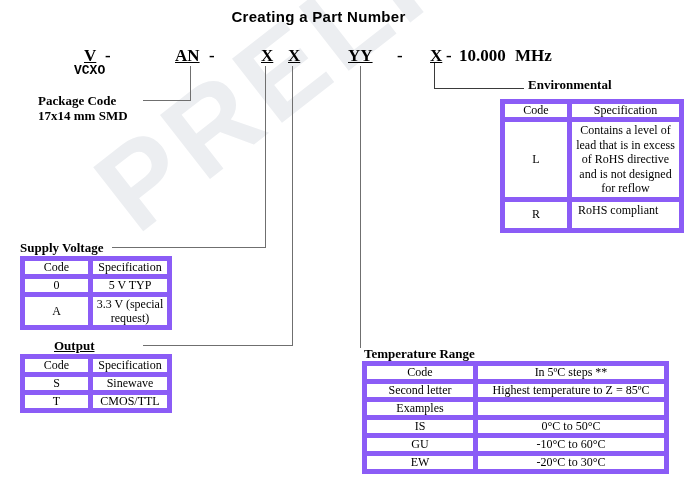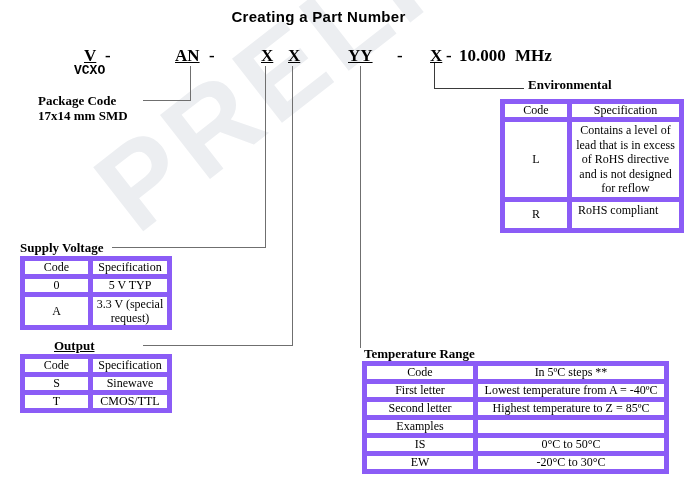--- a/index.html
+++ b/index.html
@@ -201,35 +201,35 @@
   </tbody>
     </table>
 
   <table class="spec" style="left:362px; top:361px; width:307px;">
     <tbody>
         <tr>
       <td style="width:100px;">Code</td>
       <td>In 5ºC steps **</td>
     </tr>
     <tr>
-      <td>First letter</td>
-      <td>Lowest temperature from A = -40ºC</td>
-    </tr>
-    <tr>
       <td>Second letter</td>
       <td>Highest temperature to Z = 85ºC</td>
     </tr>
     <tr>
       <td>Examples</td>
       <td></td>
     </tr>
     <tr>
       <td>IS</td>
       <td>0°C to 50°C</td>
     </tr>
     <tr>
+      <td>GU</td>
+      <td>-10°C to 60°C</td>
+    </tr>
+    <tr>
       <td>EW</td>
       <td>-20°C to 30°C</td>
     </tr>
   </tbody>
     </table>
 
 </div>
 
 </body></html>

